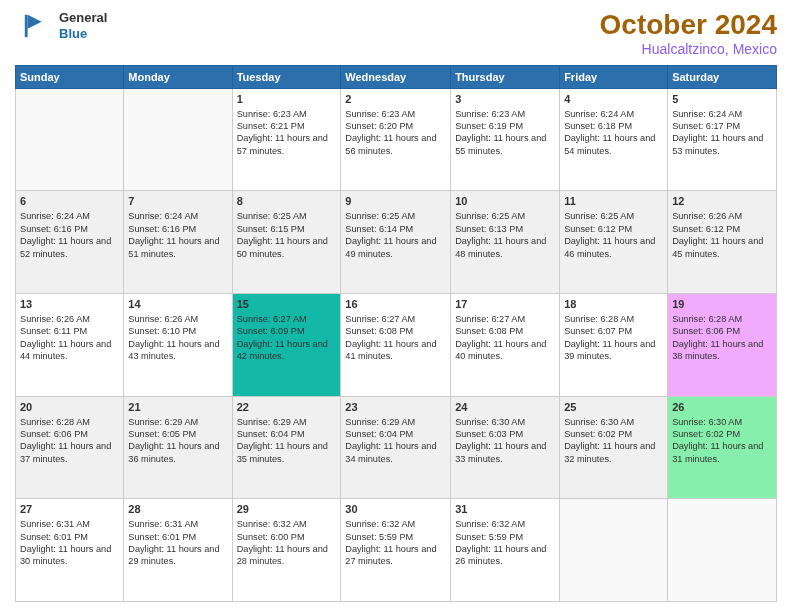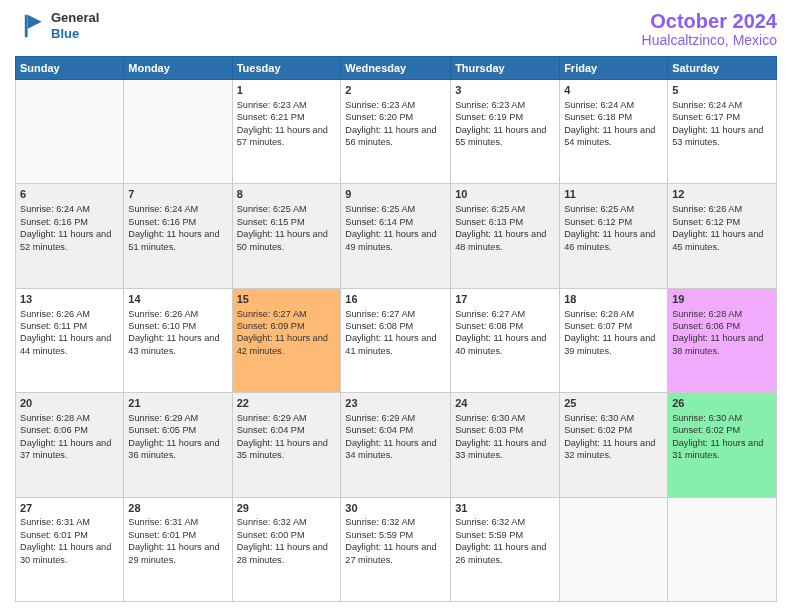--- a/index.html
+++ b/index.html
@@ -19,40 +19,40 @@
     }
     .header {
       display: flex;
       justify-content: space-between;
       align-items: flex-start;
       margin-bottom: 8px;
     }
     .logo {
       display: flex;
       align-items: center;
-      gap: 8px;
+      gap: 16px;
     }
     .logo-text {
       font-size: 13px;
       font-weight: bold;
       line-height: 1.2;
     }
     .logo-general { color: #333; }
     .logo-blue { color: #1a6faf; text-align: center; }
     .logo-icon {
       width: 28px;
       height: 28px;
     }
     .title-block {
       text-align: right;
     }
     .title-month {
-      font-size: 20px;
+      font-size: 28px;
       font-weight: bold;
-      color: #8b5cf6;
+      color: #a16207;
       line-height: 1.1;
     }
     .title-location {
       font-size: 14px;
       color: #8b5cf6;
     }
     table {
       width: 100%;
       border-collapse: collapse;
       flex: 1;
@@ -153,21 +153,21 @@
           <td class="cal-cell" style="background: rgb(240, 240, 240);"><span class="cell-day-num">7</span><span>Sunrise: 6:24 AM</span><br><span>Sunset: 6:16 PM</span><br><span>Daylight: 11 hours and 51 minutes.</span></td>
           <td class="cal-cell" style="background: rgb(240, 240, 240);"><span class="cell-day-num">8</span><span>Sunrise: 6:25 AM</span><br><span>Sunset: 6:15 PM</span><br><span>Daylight: 11 hours and 50 minutes.</span></td>
           <td class="cal-cell" style="background: rgb(240, 240, 240);"><span class="cell-day-num">9</span><span>Sunrise: 6:25 AM</span><br><span>Sunset: 6:14 PM</span><br><span>Daylight: 11 hours and 49 minutes.</span></td>
           <td class="cal-cell" style="background: rgb(240, 240, 240); margin-left: 40px;"><span class="cell-day-num">10</span><span>Sunrise: 6:25 AM</span><br><span>Sunset: 6:13 PM</span><br><span>Daylight: 11 hours and 48 minutes.</span></td>
           <td class="cal-cell" style="background: rgb(240, 240, 240);"><span class="cell-day-num">11</span><span>Sunrise: 6:25 AM</span><br><span>Sunset: 6:12 PM</span><br><span>Daylight: 11 hours and 46 minutes.</span></td>
           <td class="cal-cell" style="background: rgb(240, 240, 240);"><span class="cell-day-num">12</span><span>Sunrise: 6:26 AM</span><br><span>Sunset: 6:12 PM</span><br><span>Daylight: 11 hours and 45 minutes.</span></td>
         </tr>
         <tr class="week-row-3">
           <td class="cal-cell" style="background: rgb(255, 255, 255);"><span class="cell-day-num">13</span><span>Sunrise: 6:26 AM</span><br><span>Sunset: 6:11 PM</span><br><span>Daylight: 11 hours and 44 minutes.</span></td>
           <td class="cal-cell" style="background: rgb(255, 255, 255);"><span class="cell-day-num">14</span><span>Sunrise: 6:26 AM</span><br><span>Sunset: 6:10 PM</span><br><span>Daylight: 11 hours and 43 minutes.</span></td>
-          <td class="cal-cell" style="background: #fdba74;"><span class="cell-day-num">15</span><span>Sunrise: 6:27 AM</span><br><span>Sunset: 6:09 PM</span><br><span>Daylight: 11 hours and 42 minutes.</span></td>
+          <td class="cal-cell" style="background: #14b8a6;"><span class="cell-day-num">15</span><span>Sunrise: 6:27 AM</span><br><span>Sunset: 6:09 PM</span><br><span>Daylight: 11 hours and 42 minutes.</span></td>
           <td class="cal-cell" style="background: rgb(255, 255, 255);"><span class="cell-day-num">16</span><span>Sunrise: 6:27 AM</span><br><span>Sunset: 6:08 PM</span><br><span>Daylight: 11 hours and 41 minutes.</span></td>
           <td class="cal-cell" style="background: rgb(255, 255, 255);"><span class="cell-day-num">17</span><span>Sunrise: 6:27 AM</span><br><span>Sunset: 6:08 PM</span><br><span>Daylight: 11 hours and 40 minutes.</span></td>
           <td class="cal-cell" style="background: rgb(255, 255, 255);"><span class="cell-day-num">18</span><span>Sunrise: 6:28 AM</span><br><span>Sunset: 6:07 PM</span><br><span>Daylight: 11 hours and 39 minutes.</span></td>
           <td class="cal-cell" style="background: #f0abfc;"><span class="cell-day-num">19</span><span>Sunrise: 6:28 AM</span><br><span>Sunset: 6:06 PM</span><br><span>Daylight: 11 hours and 38 minutes.</span></td>
         </tr>
         <tr class="week-row-4">
           <td class="cal-cell" style="background: rgb(240, 240, 240);"><span class="cell-day-num">20</span><span>Sunrise: 6:28 AM</span><br><span>Sunset: 6:06 PM</span><br><span>Daylight: 11 hours and 37 minutes.</span></td>
           <td class="cal-cell" style="background: rgb(240, 240, 240);"><span class="cell-day-num">21</span><span>Sunrise: 6:29 AM</span><br><span>Sunset: 6:05 PM</span><br><span>Daylight: 11 hours and 36 minutes.</span></td>
           <td class="cal-cell" style="background: rgb(240, 240, 240);"><span class="cell-day-num">22</span><span>Sunrise: 6:29 AM</span><br><span>Sunset: 6:04 PM</span><br><span>Daylight: 11 hours and 35 minutes.</span></td>
           <td class="cal-cell" style="background: rgb(240, 240, 240);"><span class="cell-day-num">23</span><span>Sunrise: 6:29 AM</span><br><span>Sunset: 6:04 PM</span><br><span>Daylight: 11 hours and 34 minutes.</span></td>

